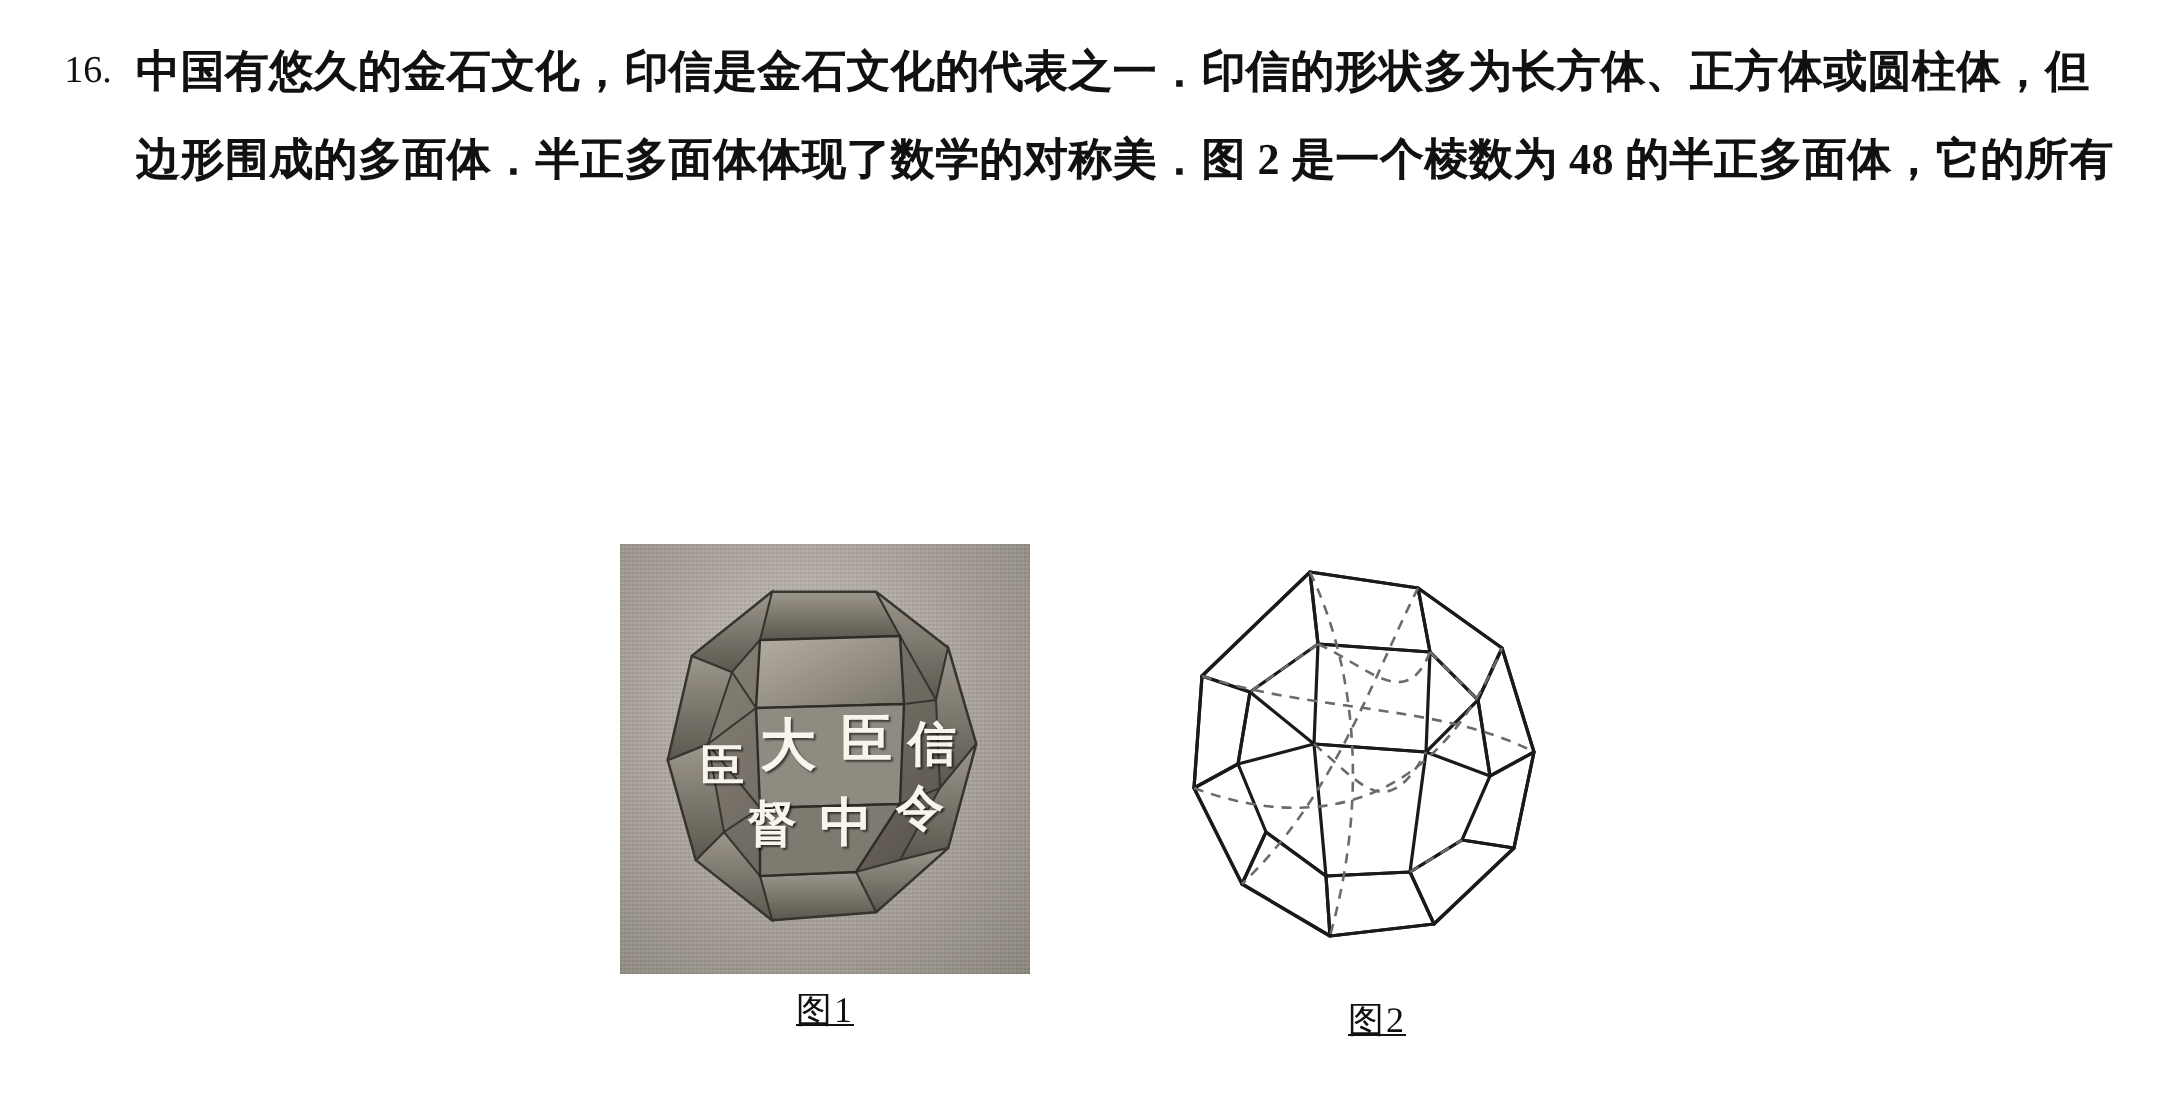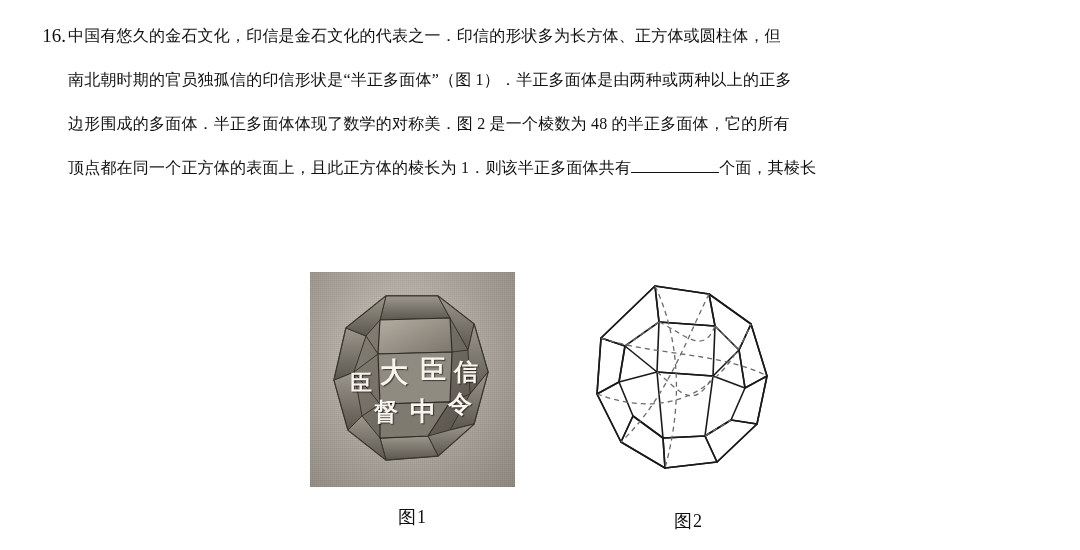--- a/index.html
+++ b/index.html
@@ -27,29 +27,30 @@
     top: 14px;
     width: 1040px;
   }
   .q-number {
     position: absolute;
     left: 0;
     top: 0;
     width: 44px;
     font-size: 19px;
     line-height: 44px;
-    text-align: right;
+    text-align: center;
   }
   .q-body {
     margin-left: 46px;
-    font-size: 16px;
+    font-size: 22px;
     line-height: 44px;
     text-align: justify;
     text-justify: inter-ideograph;
     letter-spacing: 0.2px;
+    font-weight: bold;
   }
   .q-line {
     display: block;
     white-space: nowrap;
   }
   .blank {
     display: inline-block;
     border-bottom: 1px solid #111;
     vertical-align: baseline;
   }
@@ -63,22 +64,23 @@
     top: 272px;
     width: 1080px;
     height: 270px;
   }
   .figure {
     position: absolute;
     text-align: center;
   }
   .fig-caption {
     font-size: 18px;
-    margin-top: 18px;
+    margin-top: 6px;
     letter-spacing: 1px;
+    text-decoration: underline;
   }
 
   
   .fig1 { left: 310px; top: 0; width: 205px; }
   .photo {
     position: relative;
     width: 205px;
     height: 215px;
     background: #b9b4ab;
     overflow: hidden;
@@ -122,23 +124,21 @@
 </style>
 </head>
 <body>
 
 <div class="page">
 
   <div class="question">
     <div class="q-number">16.</div>
     <div class="q-body">
       <span class="q-line">中国有悠久的金石文化，印信是金石文化的代表之一．印信的形状多为长方体、正方体或圆柱体，但</span>
-      <span class="q-line">南北朝时期的官员独孤信的印信形状是“半正多面体”（图 1）．半正多面体是由两种或两种以上的正多</span>
       <span class="q-line">边形围成的多面体．半正多面体体现了数学的对称美．图 2 是一个棱数为 48 的半正多面体，它的所有</span>
-      <span class="q-line"><span>顶点都在同一个正方体的表面上，且此正方体的棱长为 1．则该半正多面体共有</span><span class="blank blank-a"></span><span>个面，其棱长</span></span>
     </div>
   </div>
 
   <div class="figures">
 
     <div class="figure fig1">
       <div class="photo">
         <div class="bg-grad"></div>
         <div class="grain"></div>
         <div class="seal">

